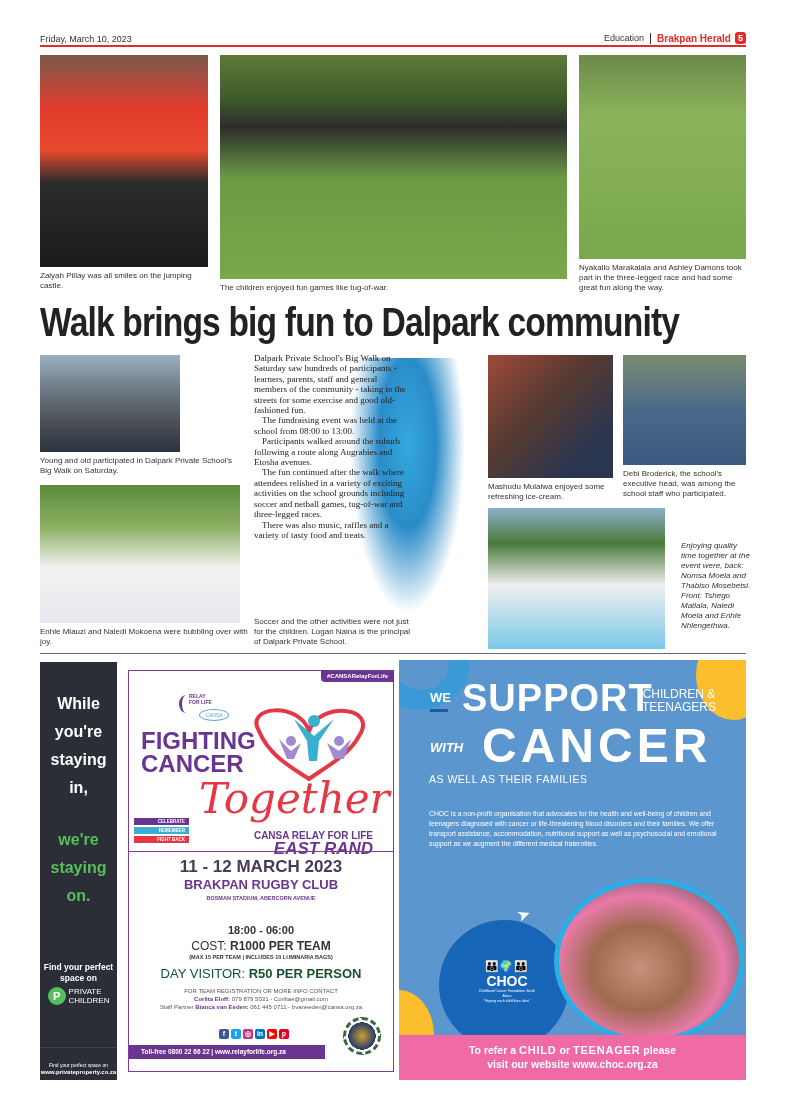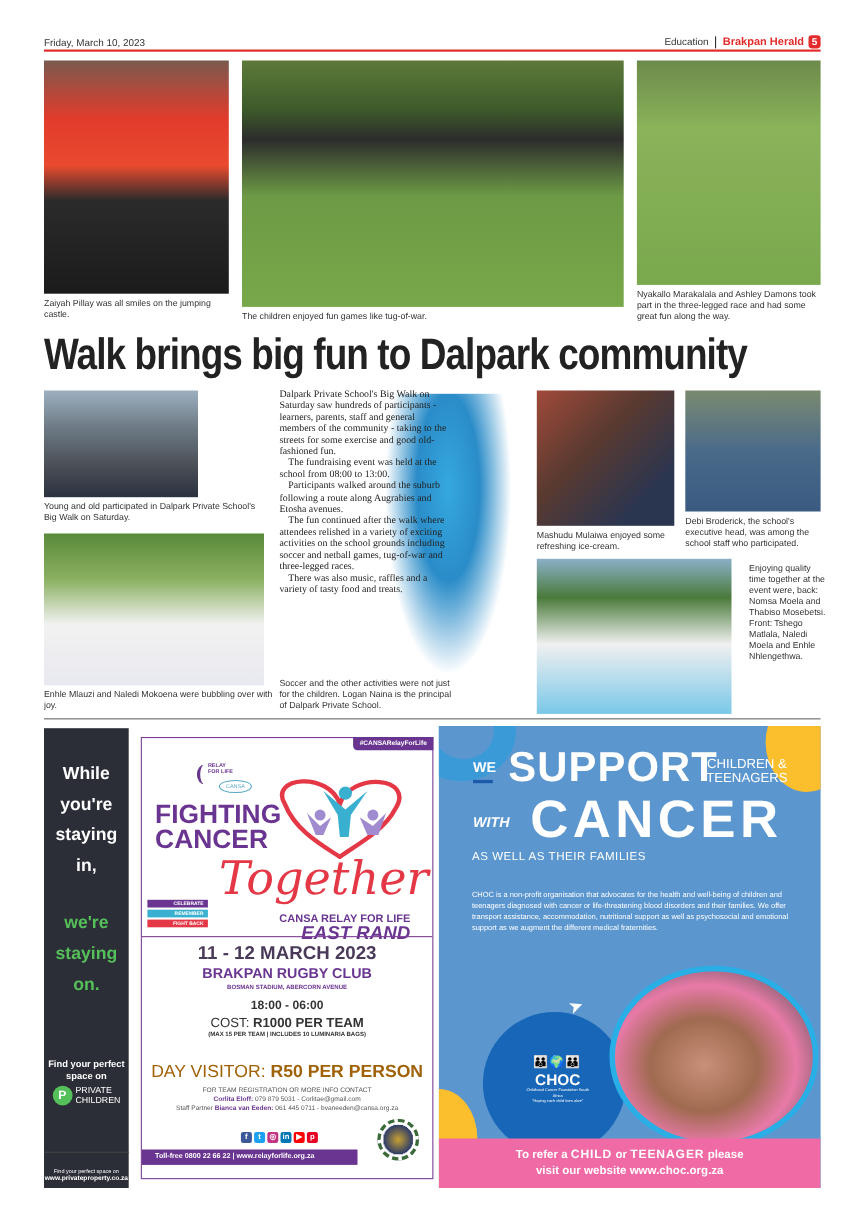--- a/index.html
+++ b/index.html
@@ -40,21 +40,21 @@
 
   .caption { font-size: 8px; line-height: 10px; color: #333; }
   .cap-zaiyah { left: 40px; top: 271px; width: 170px; }
   .cap-tug { left: 220px; top: 283px; width: 347px; }
   .cap-nyakallo { left: 579px; top: 263px; width: 170px; }
   .cap-walk { left: 40px; top: 456px; width: 200px; }
   .cap-bubbles { left: 40px; top: 627px; width: 210px; }
   .cap-logan { left: 254px; top: 617px; width: 160px; }
   .cap-mashudu { left: 488px; top: 482px; width: 130px; }
   .cap-debi { left: 623px; top: 469px; width: 125px; }
-  .cap-family { left: 681px; top: 512px; width: 70px; }
+  .cap-family { left: 681px; top: 541px; width: 70px; font-style: italic; }
 
   .headline { left: 40px; top: 298px; width: 710px; font-family: "Liberation Sans", sans-serif; font-weight: bold;
     font-size: 40px; line-height: 48px; letter-spacing: -1px; color: #222; transform: scaleX(0.84); transform-origin: left; white-space: nowrap; }
 
   .article { left: 254px; top: 353px; width: 155px; font-family: "Liberation Serif", serif; font-size: 9px; line-height: 10.4px; color: #222; }
   .article p { margin: 0; text-indent: 0; }
   .article p + p { text-indent: 8px; }
 
   .section-rule { left: 40px; top: 653px; width: 706px; height: 1px; background: #666; }
 
@@ -84,25 +84,25 @@
   .cansa-pill.p2 { top: 156px; background: #3ab0d0; }
   .cansa-pill.p3 { top: 165px; background: #e53846; }
   .cansa-eastrand { position: absolute; right: 20px; top: 158px; text-align: right; color: #6a3591; font-weight: bold; line-height: 13px; }
   .cansa-eastrand .l1 { font-size: 10px; text-align: right; }
   .cansa-eastrand .l2 { font-size: 17px; font-style: italic; }
   .cansa-divider { position: absolute; left: 0; top: 180px; width: 100%; height: 1px; background: #7a3f94; }
   .cansa-body { position: absolute; left: 0; top: 186px; width: 100%; text-align: center; }
   .cansa-date { font-size: 17px; font-weight: bold; color: #4a3a5a; line-height: 20px; }
   .cansa-venue { font-size: 13px; font-weight: bold; color: #6a3591; line-height: 16px; }
   .cansa-addr { font-size: 5.5px; font-weight: bold; color: #6a3591; line-height: 10px; }
-  .cansa-time { font-size: 11px; font-weight: bold; color: #333; line-height: 18px; margin-top: 2px; }
+  .cansa-time { font-size: 11px; font-weight: bold; color: #333; line-height: 18px; margin-top: 18px; }
   .cansa-cost { font-size: 12px; color: #333; line-height: 14px; }
   .cansa-cost b, .cansa-day b { font-weight: bold; }
   .cansa-costnote { font-size: 5.5px; font-weight: bold; color: #333; line-height: 8px; }
-  .cansa-day { font-size: 16px; color: #a16207; line-height: 18px; margin-top: 21px; }
+  .cansa-day { font-size: 13px; color: #14532d; line-height: 18px; margin-top: 4px; }
   .cansa-contact { font-size: 6px; color: #555; line-height: 8px; margin-top: 4px; }
   .cansa-contact b { color: #6a3591; }
   .cansa-social { position: absolute; left: 90px; top: 358px; display: flex; gap: 2px; }
   .soc { width: 10px; height: 10px; border-radius: 2px; color: #fff; font-size: 7px; line-height: 10px; text-align: center; font-weight: bold; }
   .cansa-crest { position: absolute; right: 12px; top: 346px; width: 38px; height: 38px; border-radius: 50%; border: 3px dashed #3a6a3a; background: radial-gradient(circle,#c8a030 0%,#2a3a6a 60%,#fff 61%); }
   .cansa-tollfree { position: absolute; left: 0; top: 374px; width: 196px; height: 14px; background: #6a3591; color: #fff; font-size: 6.5px; font-weight: bold; line-height: 14px; padding-left: 12px; }
 
   
   .choc-ad { left: 399px; top: 660px; width: 347px; height: 420px; background: #5b96cf; overflow: hidden; }
   .choc-circle-tl { position: absolute; left: -30px; top: -40px; width: 100px; height: 90px; border-radius: 50%; background: #3a9ad8; }

